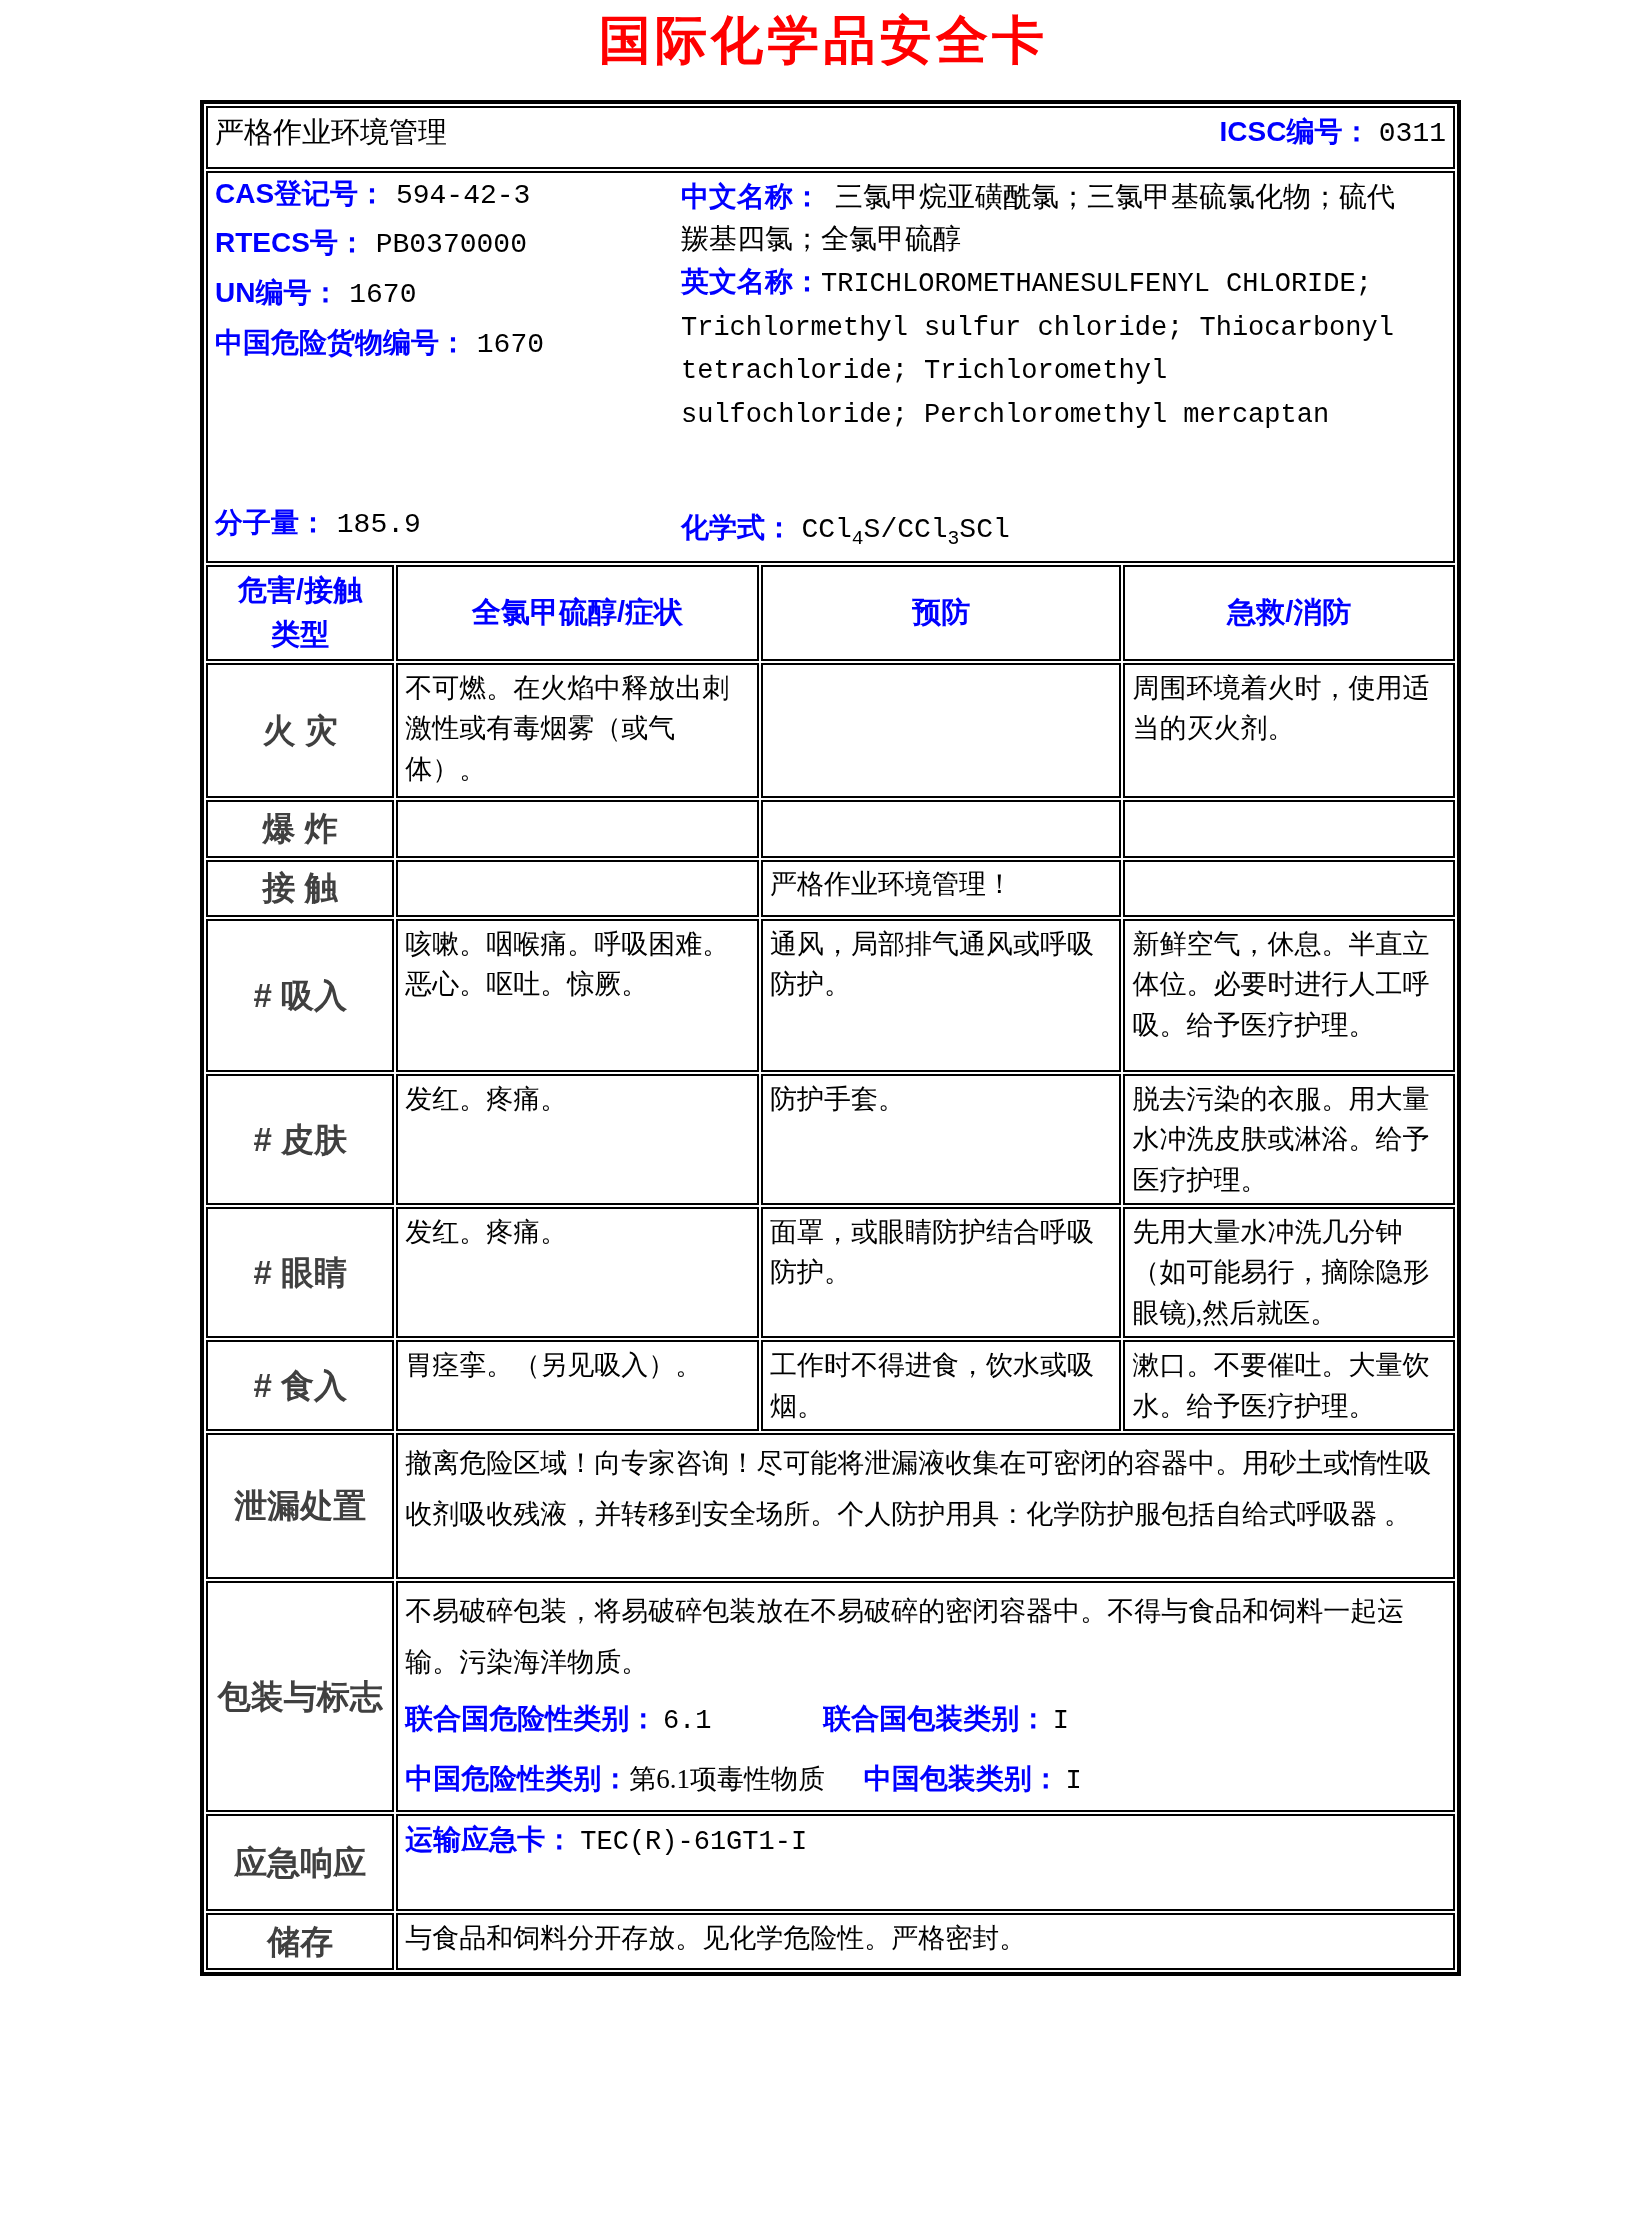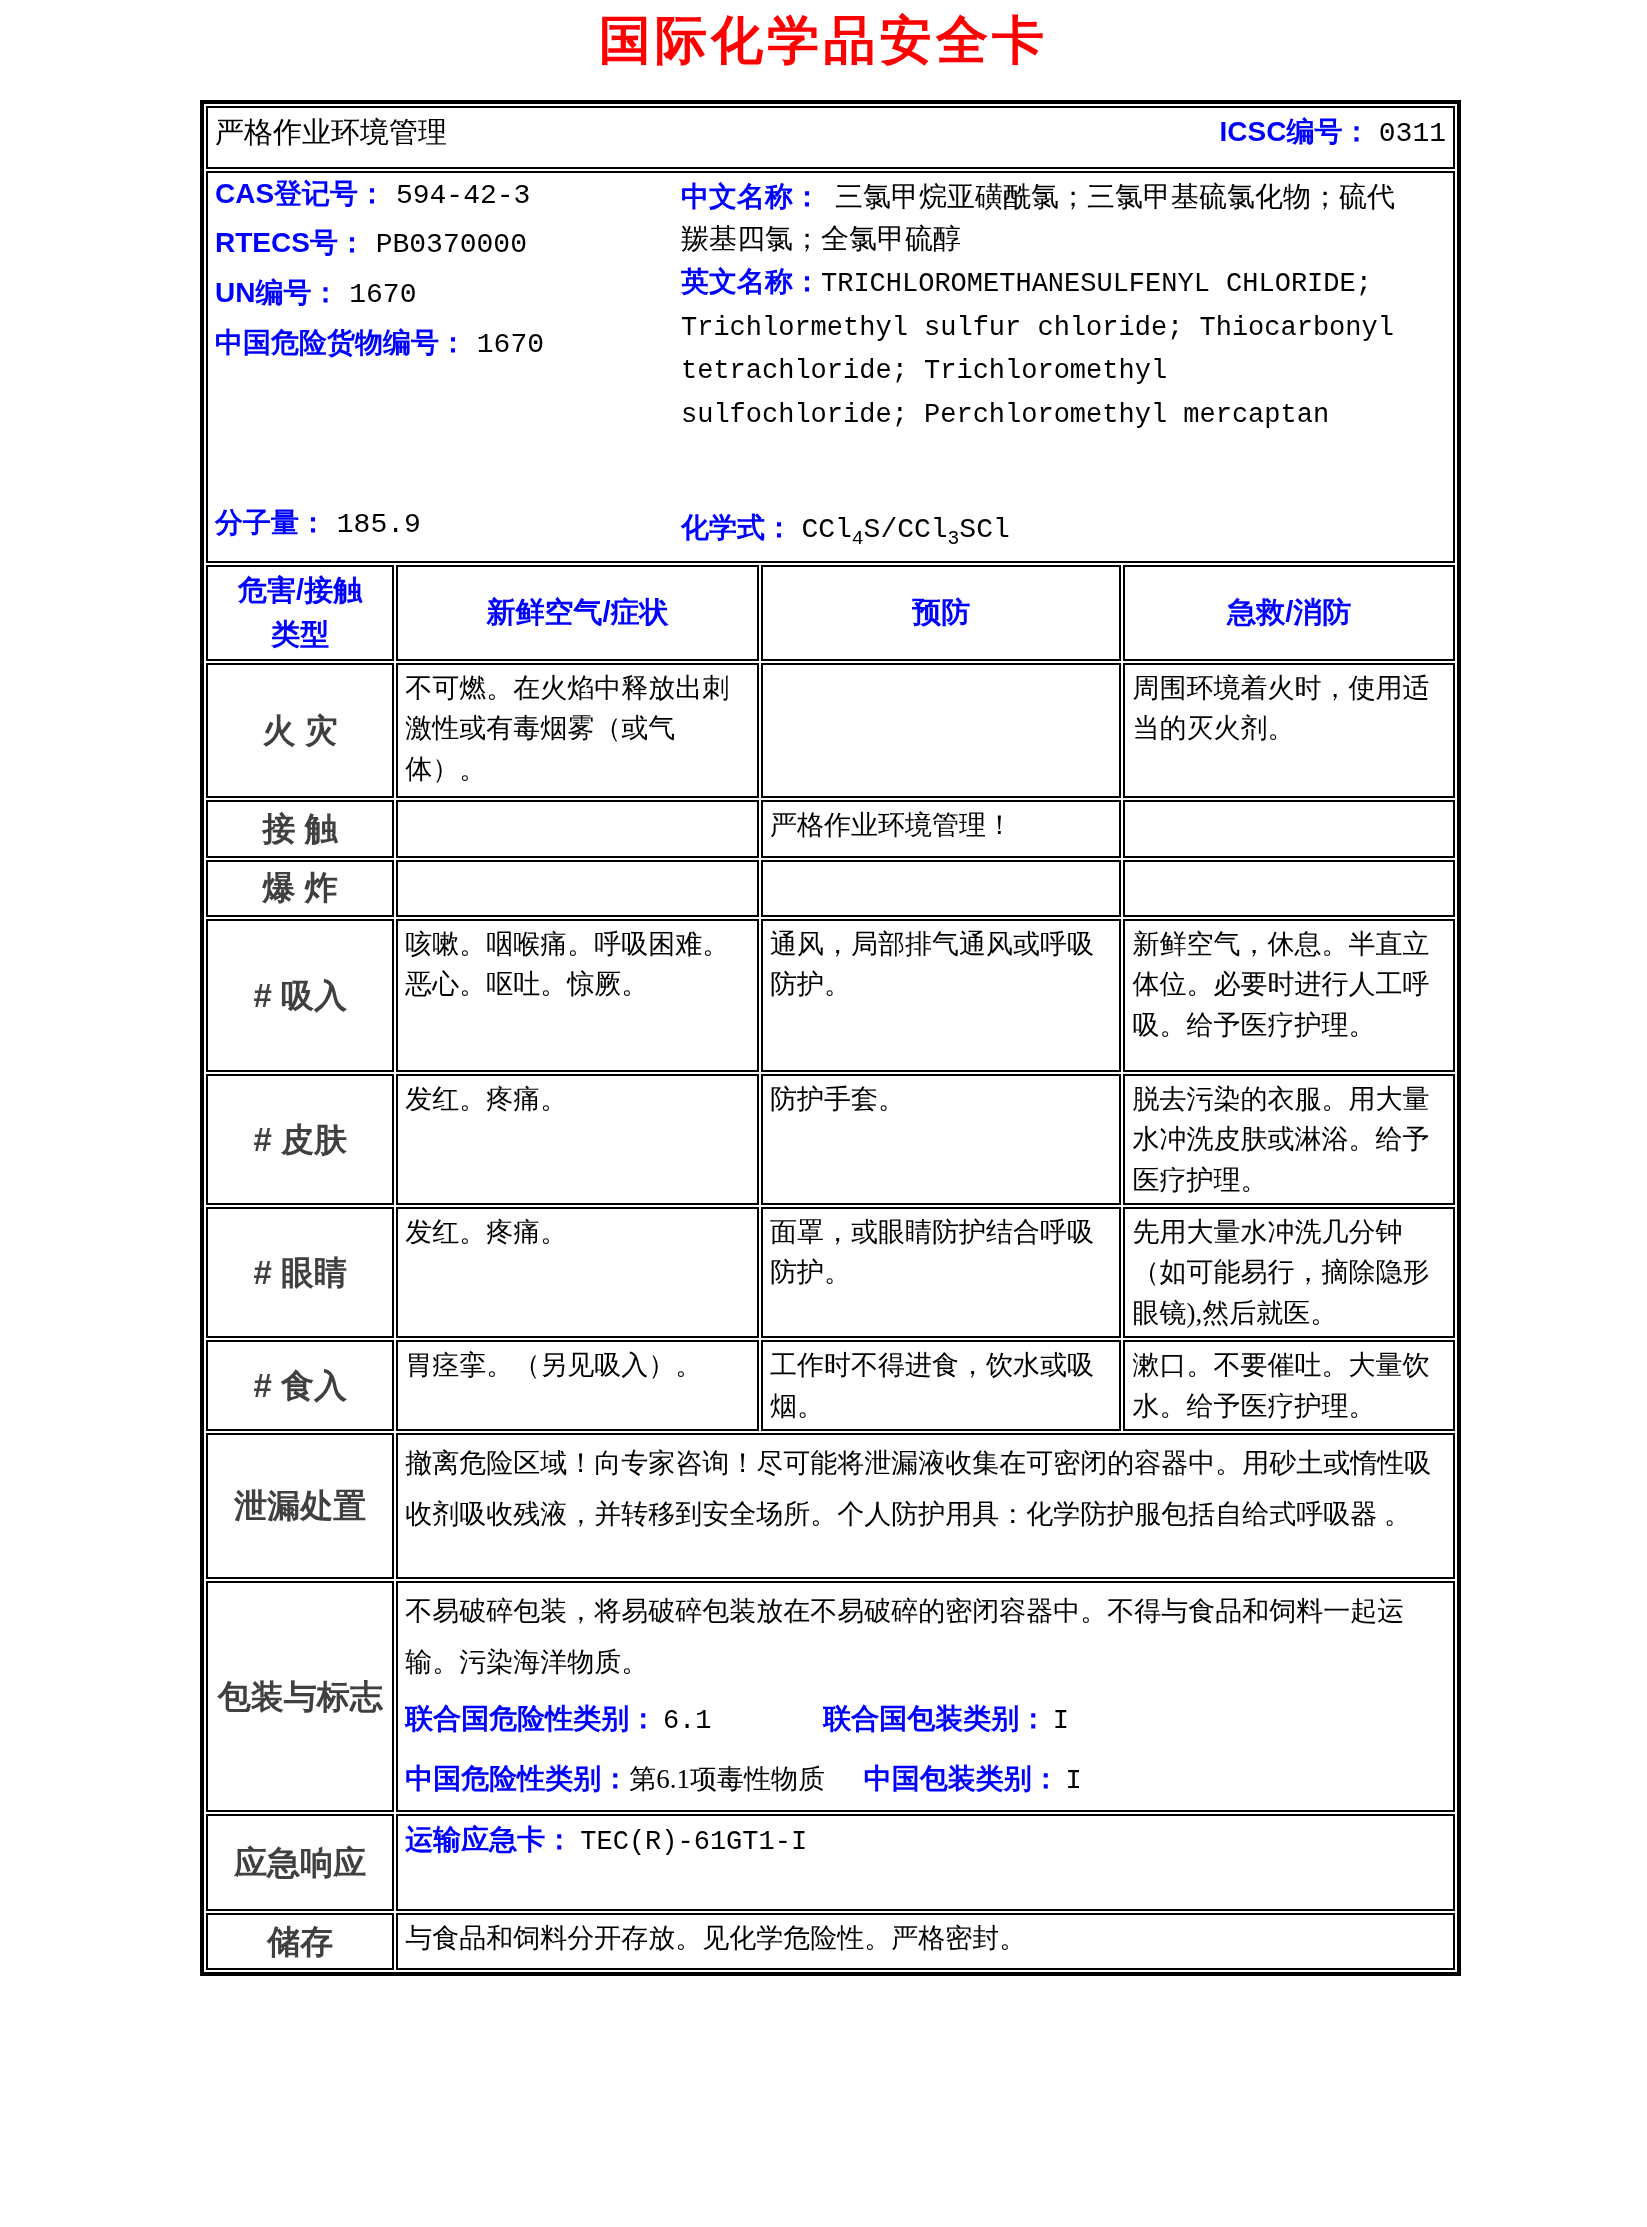--- a/index.html
+++ b/index.html
@@ -125,43 +125,43 @@
         </div>
       </div>
     </td>
   </tr>
 
   <tr style="height:83px">
     <td class="hdr-cell">
       <span class="hdr-line">危害/接触</span>
       <span class="hdr-line">类型</span>
     </td>
-    <td class="hdr-cell">新鲜空气/症状</td>
+    <td class="hdr-cell">全氯甲硫醇/症状</td>
     <td class="hdr-cell">预防</td>
     <td class="hdr-cell">急救/消防</td>
   </tr>
 
   <tr style="height:135px">
     <td class="label-cell">火 灾</td>
     <td>不可燃。在火焰中释放出刺激性或有毒烟雾（或气体）。</td>
     <td></td>
     <td>周围环境着火时，使用适当的灭火剂。</td>
   </tr>
 
+  <tr style="height:55px">
+    <td class="label-cell">爆 炸</td>
+    <td></td>
+    <td></td>
+    <td></td>
+  </tr>
+
   <tr style="height:57px">
     <td class="label-cell">接 触</td>
     <td></td>
     <td>严格作业环境管理！</td>
-    <td></td>
-  </tr>
-
-  <tr style="height:55px">
-    <td class="label-cell">爆 炸</td>
-    <td></td>
-    <td></td>
     <td></td>
   </tr>
 
   <tr style="height:153px">
     <td class="label-cell"># 吸入</td>
     <td>咳嗽。咽喉痛。呼吸困难。恶心。呕吐。惊厥。</td>
     <td>通风，局部排气通风或呼吸防护。</td>
     <td>新鲜空气，休息。半直立体位。必要时进行人工呼吸。给予医疗护理。</td>
   </tr>
 

